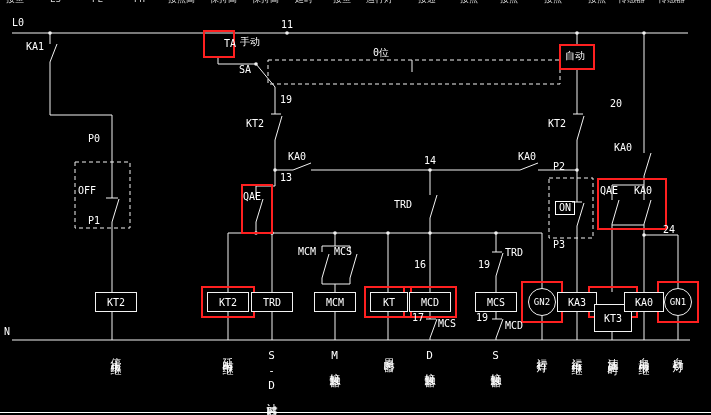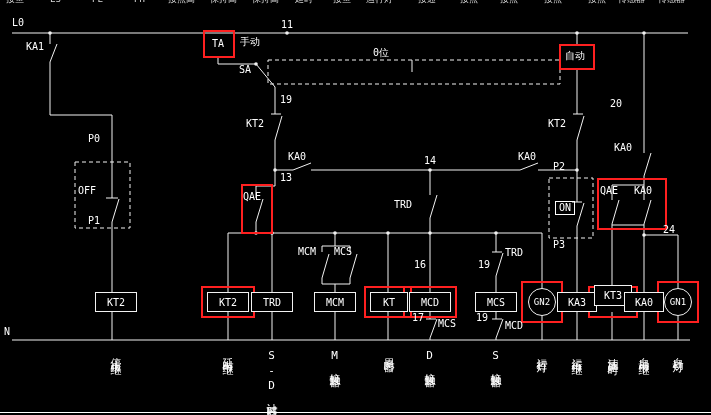--- a/index.html
+++ b/index.html
@@ -117,29 +117,29 @@
 
   <div class="coil" style="left:95px;top:292px;width:42px;height:20px">KT2</div>
   <div class="coil" style="left:207px;top:292px;width:42px;height:20px">KT2</div>
   <div class="coil" style="left:251px;top:292px;width:42px;height:20px">TRD</div>
   <div class="coil" style="left:314px;top:292px;width:42px;height:20px">MCM</div>
   <div class="coil" style="left:370px;top:292px;width:38px;height:20px">KT</div>
   <div class="coil" style="left:409px;top:292px;width:42px;height:20px">MCD</div>
   <div class="coil" style="left:475px;top:292px;width:42px;height:20px">MCS</div>
   <div class="coil lamp" style="left:528px;top:288px;width:28px;height:28px">GN2</div>
   <div class="coil" style="left:557px;top:292px;width:40px;height:20px">KA3</div>
-  <div class="coil" style="left:594px;top:285px;width:38px;height:21px">KT3</div>
+  <div class="coil" style="left:594px;top:304px;width:38px;height:28px">KT3</div>
   <div class="coil" style="left:624px;top:292px;width:40px;height:20px">KA0</div>
   <div class="coil lamp" style="left:664px;top:288px;width:28px;height:28px">GN1</div>
 
   <span class="lbl" style="left:12px;top:18px">L0</span>
   <span class="lbl" style="left:4px;top:327px">N</span>
   <span class="lbl" style="left:26px;top:42px">KA1</span>
   <span class="lbl" style="left:281px;top:20px">11</span>
-  <span class="lbl" style="left:212px;top:39px">TA</span>
+  <span class="lbl" style="left:224px;top:39px">TA</span>
   <span class="lbl" style="left:240px;top:37px">手动</span>
   <span class="lbl" style="left:239px;top:65px">SA</span>
   <span class="lbl" style="left:373px;top:48px">0位</span>
   <span class="lbl" style="left:565px;top:51px">自动</span>
   <span class="lbl" style="left:280px;top:95px">19</span>
   <span class="lbl" style="left:246px;top:119px">KT2</span>
   <span class="lbl" style="left:280px;top:173px">13</span>
   <span class="lbl" style="left:288px;top:152px">KA0</span>
   <span class="lbl" style="left:424px;top:156px">14</span>
   <span class="lbl" style="left:518px;top:152px">KA0</span>

